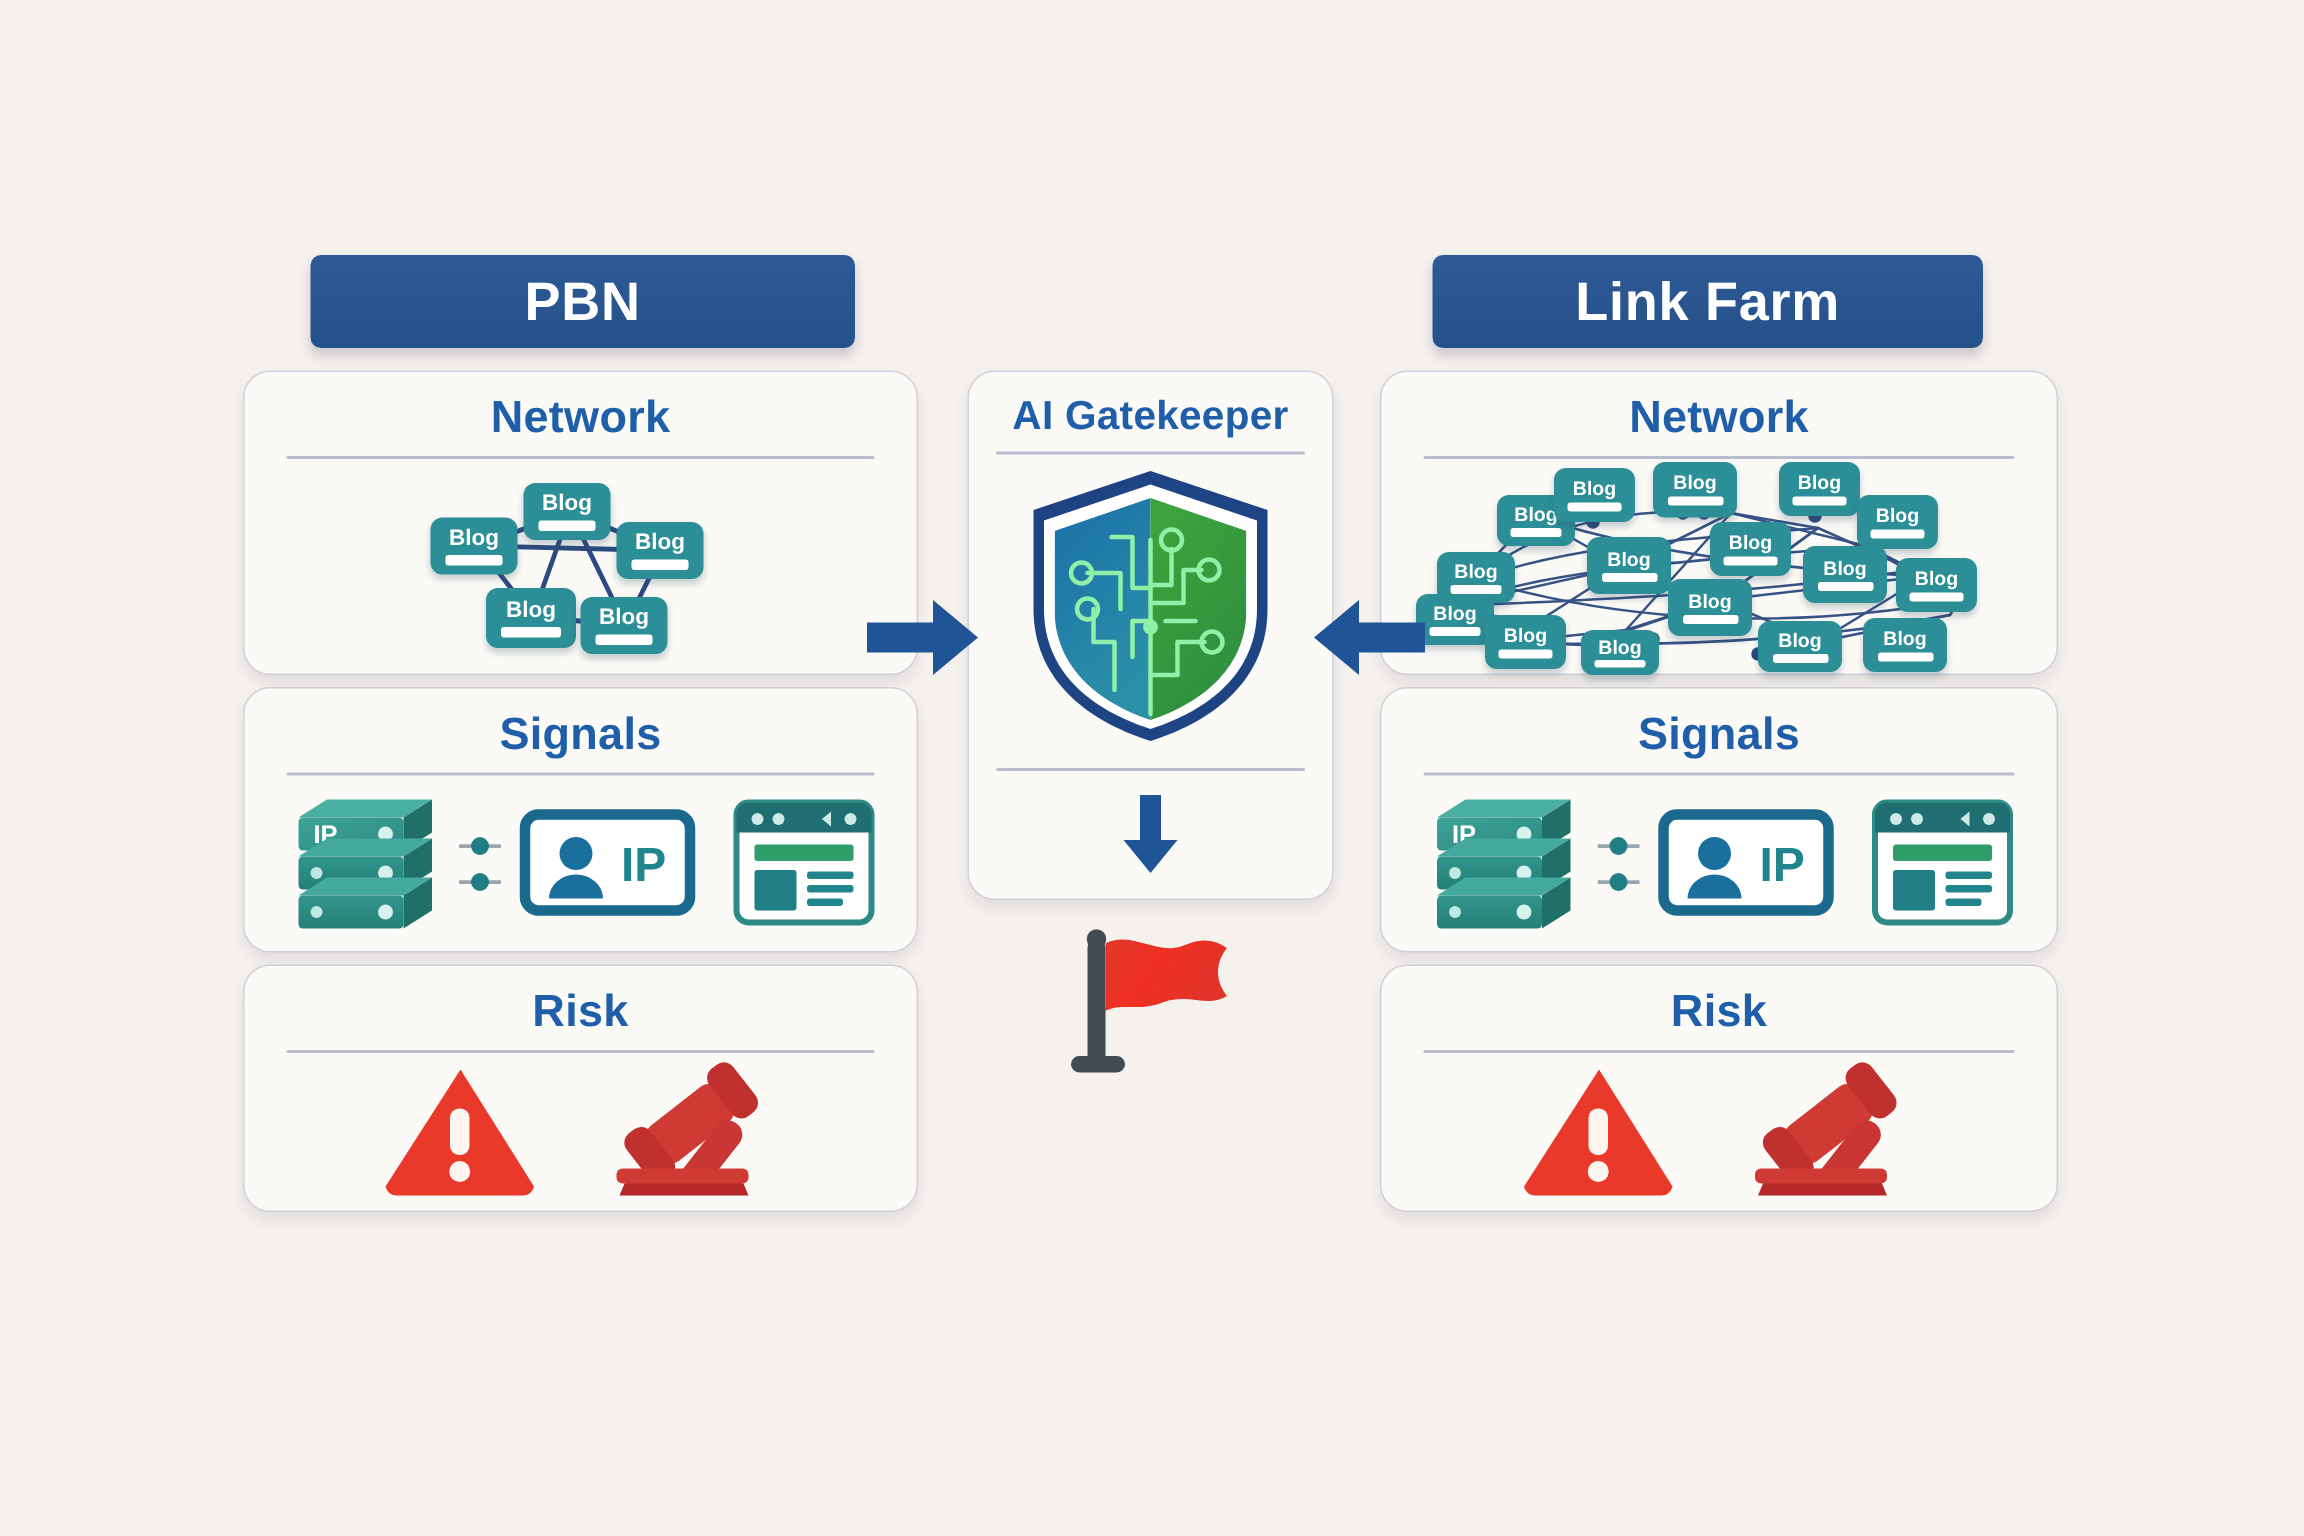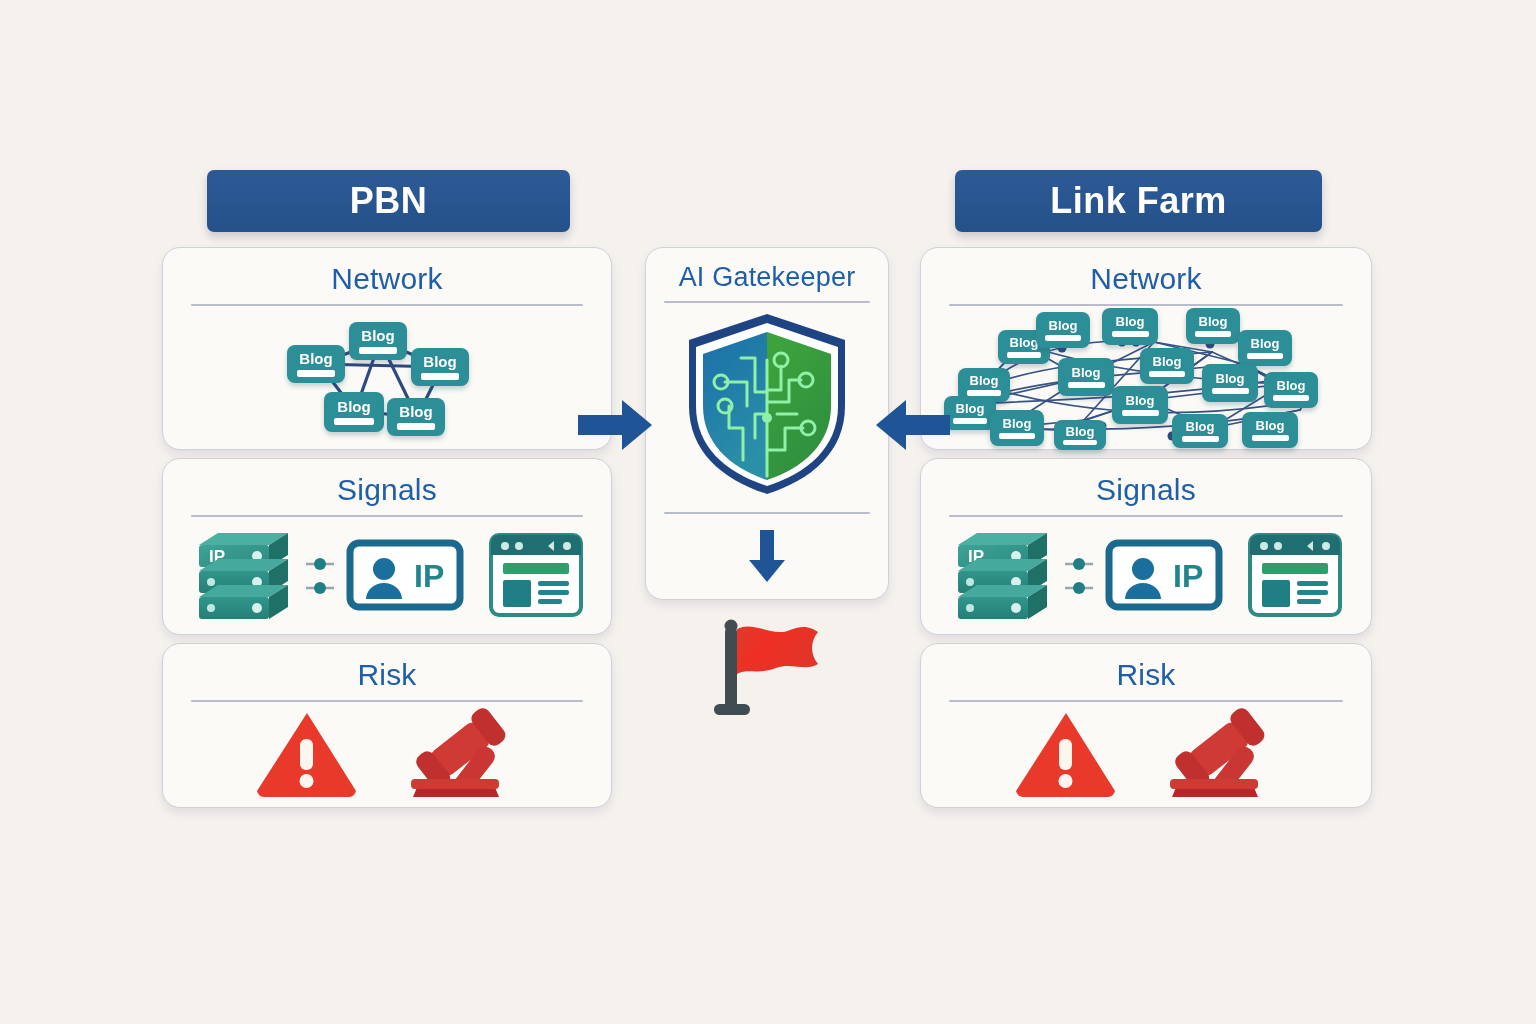--- a/index.html
+++ b/index.html
@@ -20,21 +20,21 @@
     position: absolute;
     background: #fbfaf6;
     border: 1.5px solid #cfd0dd;
     border-radius: 18px;
     box-shadow: 0 5px 9px rgba(90,90,120,0.13);
     box-sizing: border-box;
   }
   .panel-title {
     text-align: center;
     color: #1f5ea8;
-    font-weight: normal;
+    font-weight: bold;
     font-size: 30px;
     letter-spacing: 0.2px;
     margin-top: 14px;
   }
   .panel-rule {
     height: 2px;
     background: #b9bccd;
     margin: 8px 28px 0 28px;
     border-radius: 2px;
   }

